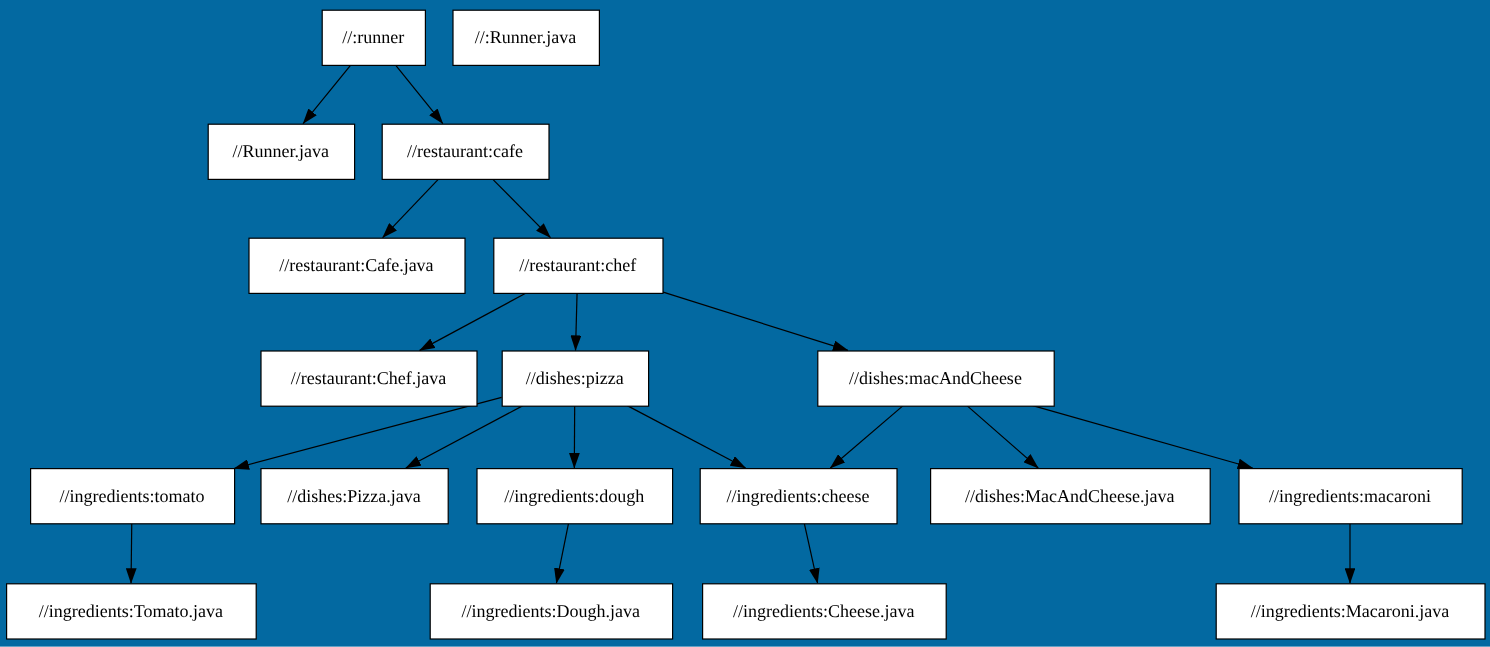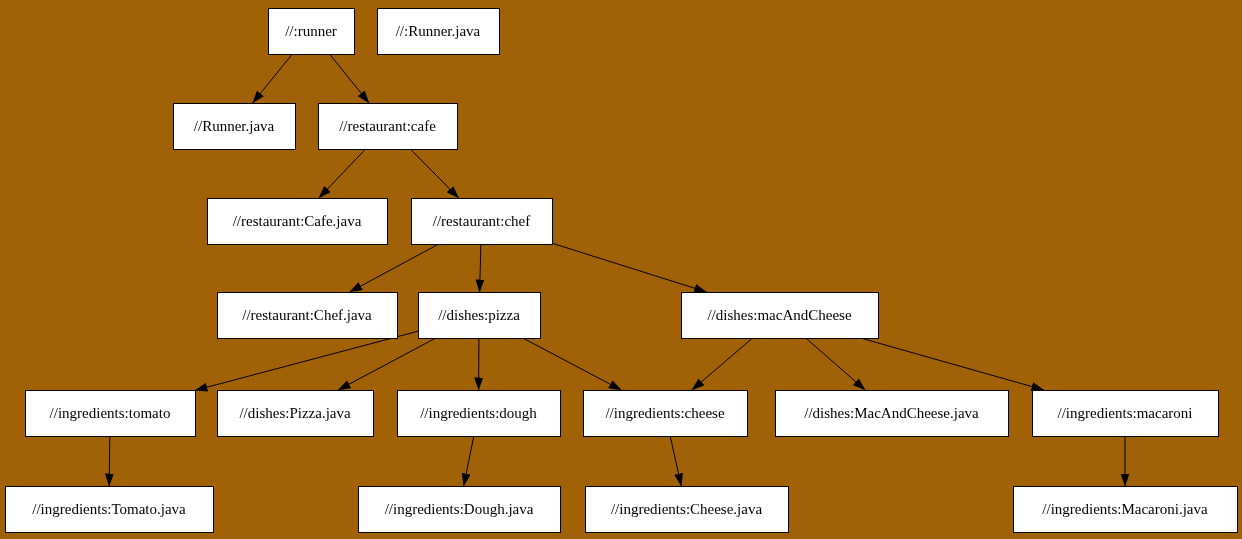--- a/index.html
+++ b/index.html
@@ -4,21 +4,21 @@
 <style>
   html, body {
     margin: 0;
     padding: 0;
     background: #ffffff;
   }
   .graph-wrap {
     position: relative;
     width: 1242px;
     height: 539px;
-    background: #a16207;
+    background: #0369a1;
     overflow: hidden;
   }
   svg {
     display: block;
   }
   .node-rect {
     fill: #ffffff;
     stroke: #000000;
     stroke-width: 1;
   }

